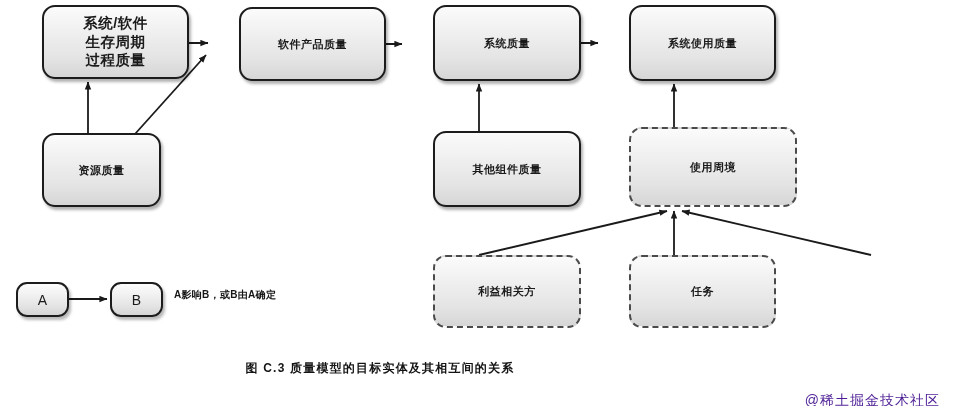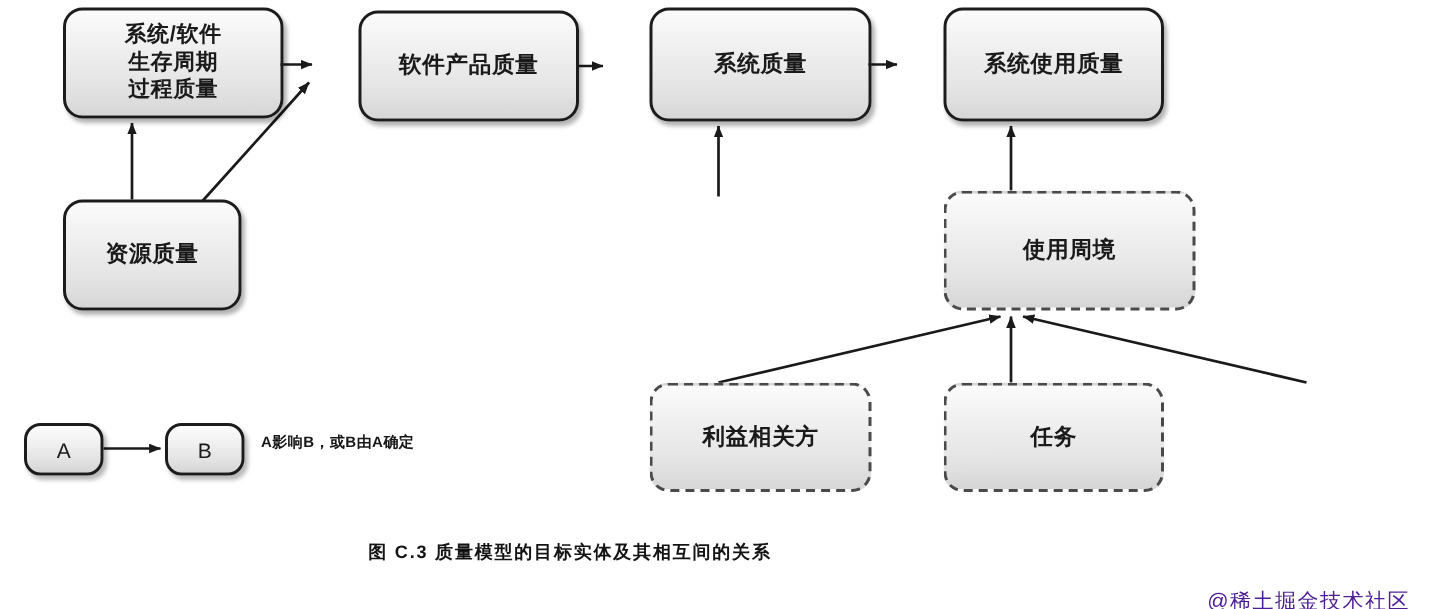--- a/index.html
+++ b/index.html
@@ -43,21 +43,21 @@
   .node.solid {
     border: 2.5px solid #1c1c1c;
     box-shadow: 2px 3px 3px rgba(0,0,0,0.30);
   }
   .node.dashed {
     border: 2.5px dashed #4a4a4a;
   }
   .node .label {
     line-height: 1.28;
     white-space: pre-line;
-    font-size: 15px;
+    font-size: 11px;
   }
   .node.multiline .label {
     font-size: 14.5px;
   }
   .legend-node {
     position: absolute;
     box-sizing: border-box;
     display: flex;
     align-items: center;
     justify-content: center;
@@ -142,20 +142,23 @@
   </div>
 
   <div class="node solid" style="left:601px; top:5px; width:147px; height:76px;">
     <span class="label">系统使用质量</span>
   </div>
 
   <div class="node solid" style="left:14px; top:133px; width:119px; height:74px;">
     <span class="label">资源质量</span>
   </div>
 
+  <div class="node solid" style="left:405px; top:131px; width:148px; height:76px;">
+    <span class="label">其他组件质量</span>
+  </div>
 
   <div class="node dashed" style="left:601px; top:127px; width:168px; height:80px;">
     <span class="label">使用周境</span>
   </div>
 
   <div class="node dashed" style="left:405px; top:255px; width:148px; height:73px;">
     <span class="label">利益相关方</span>
   </div>
 
   <div class="node dashed" style="left:601px; top:255px; width:147px; height:73px;">

